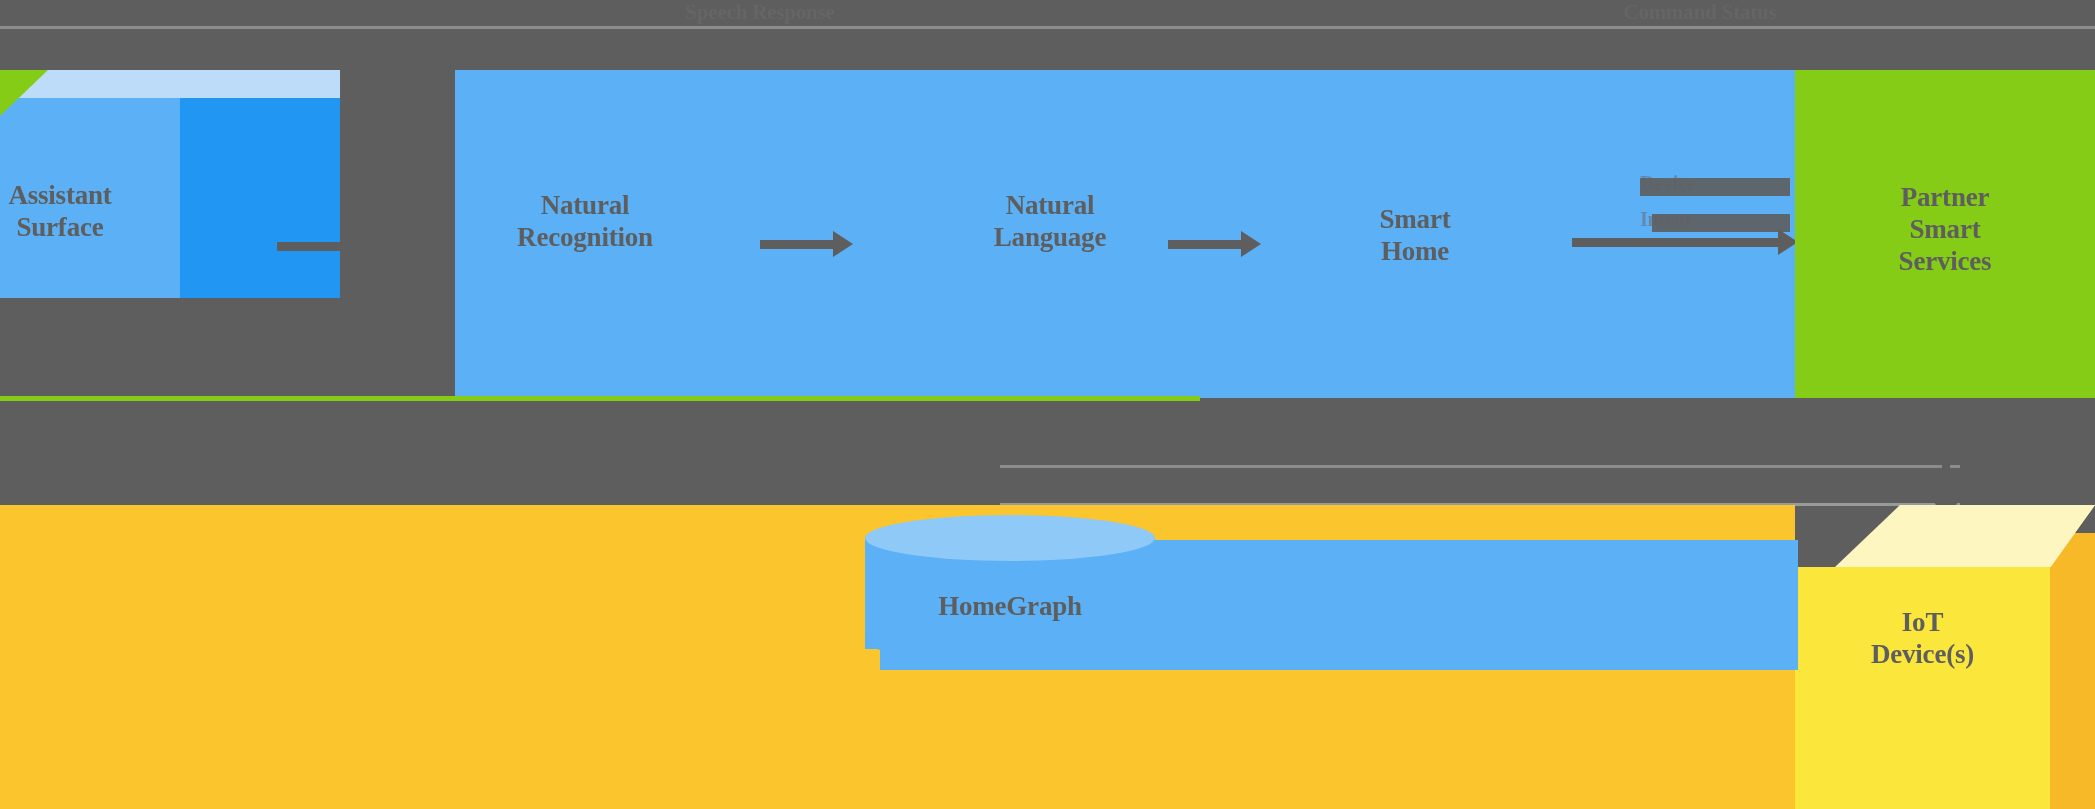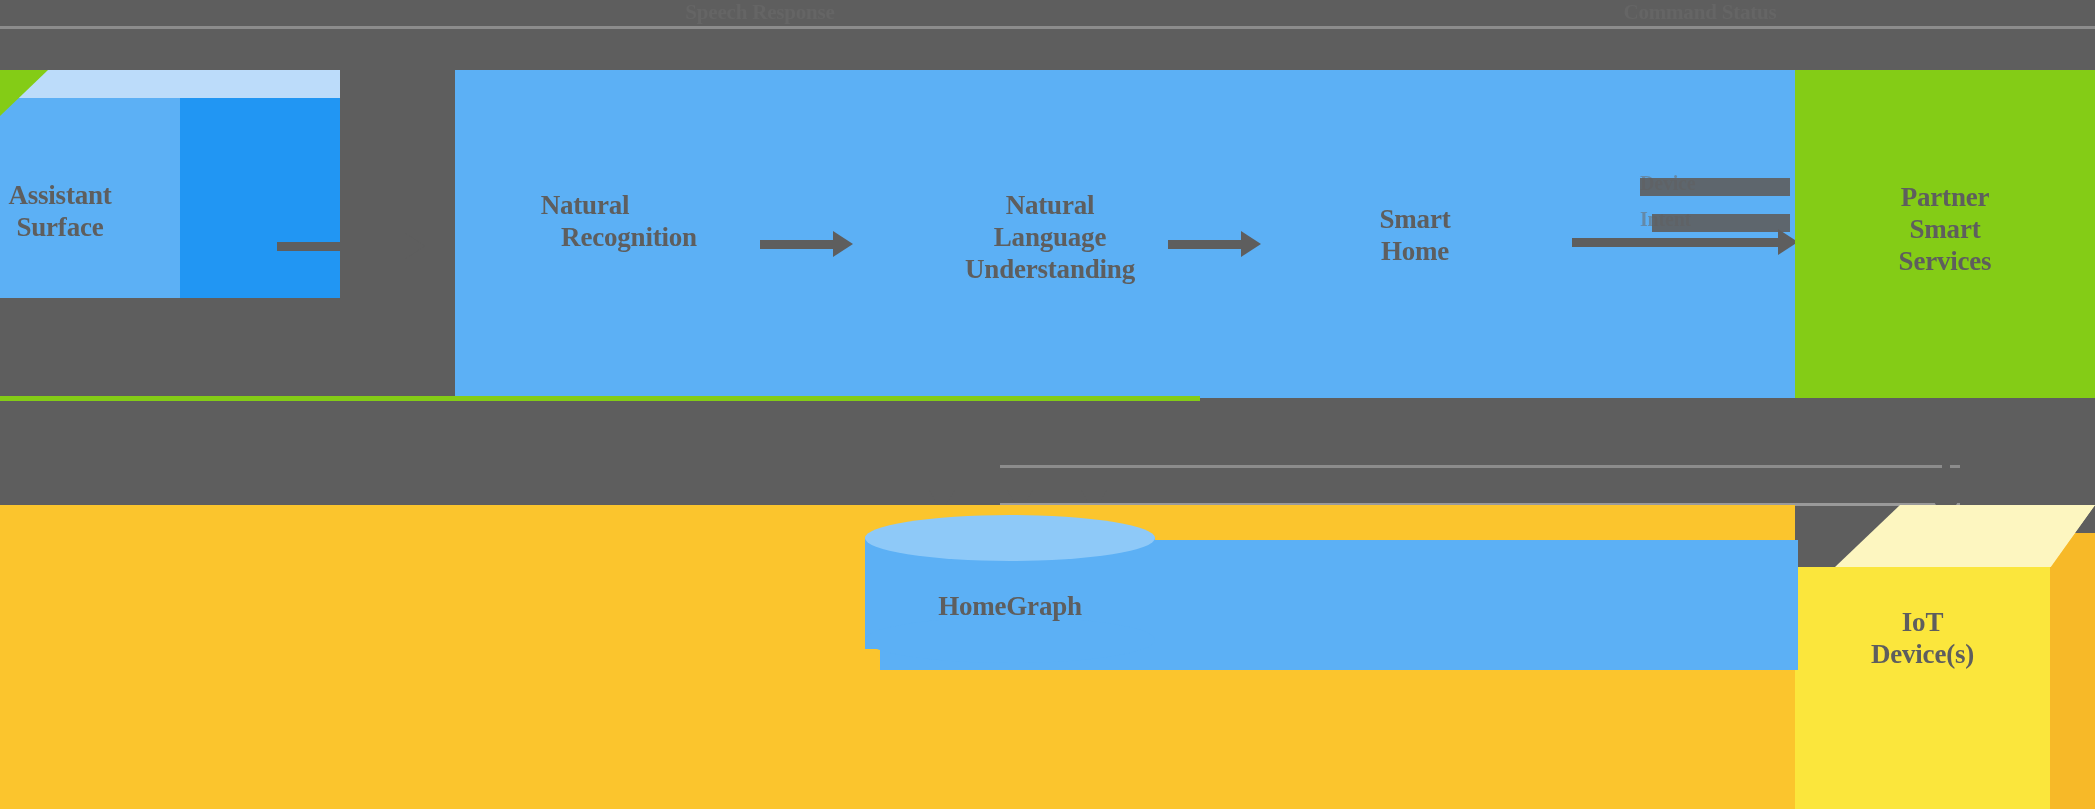--- a/index.html
+++ b/index.html
@@ -122,30 +122,29 @@
 
   <div class="abs band-yellow" style="left:0; top:70px; width:48px; height:46px; clip-path: polygon(0 0, 100% 0, 0 100%);"></div>
 
   <div class="abs hline" style="left:277px; top:242px; width:130px; height:9px;"></div>
   <div class="abs arrow-right" style="left:405px; top:233px;"></div>
 
   <div class="abs band-blue" style="left:455px; top:70px; width:1340px; height:328px;"></div>
 
   <div class="abs" style="left:455px; top:190px; width:260px; height:90px;">
     <div class="abs label" style="left:0; top:0; width:260px; font-size:27px;">Natural</div>
-    <div class="abs label" style="left:0; top:32px; width:260px; font-size:27px;padding-left:44px;">Recognition</div>
+    <div class="abs label" style="left:0; top:32px; width:260px; font-size:27px;">Recognition</div>
   </div>
 
   <div class="abs hline" style="left:760px; top:240px; width:75px; height:9px;"></div>
   <div class="abs arrow-right" style="left:833px; top:231px;"></div>
 
   <div class="abs" style="left:880px; top:190px; width:340px; height:120px;">
     <div class="abs label" style="left:0; top:0; width:340px; font-size:27px;">Natural</div>
     <div class="abs label" style="left:0; top:32px; width:340px; font-size:27px;">Language</div>
-    <div class="abs label" style="left:0; top:64px; width:340px; font-size:27px;">Understanding</div>
   </div>
 
   <div class="abs hline" style="left:1168px; top:240px; width:75px; height:9px;"></div>
   <div class="abs arrow-right" style="left:1241px; top:231px;"></div>
 
   <div class="abs" style="left:1290px; top:204px; width:250px; height:90px;">
     <div class="abs label" style="left:0; top:0; width:250px; font-size:27px;">Smart</div>
     <div class="abs label" style="left:0; top:32px; width:250px; font-size:27px;">Home</div>
   </div>
 

